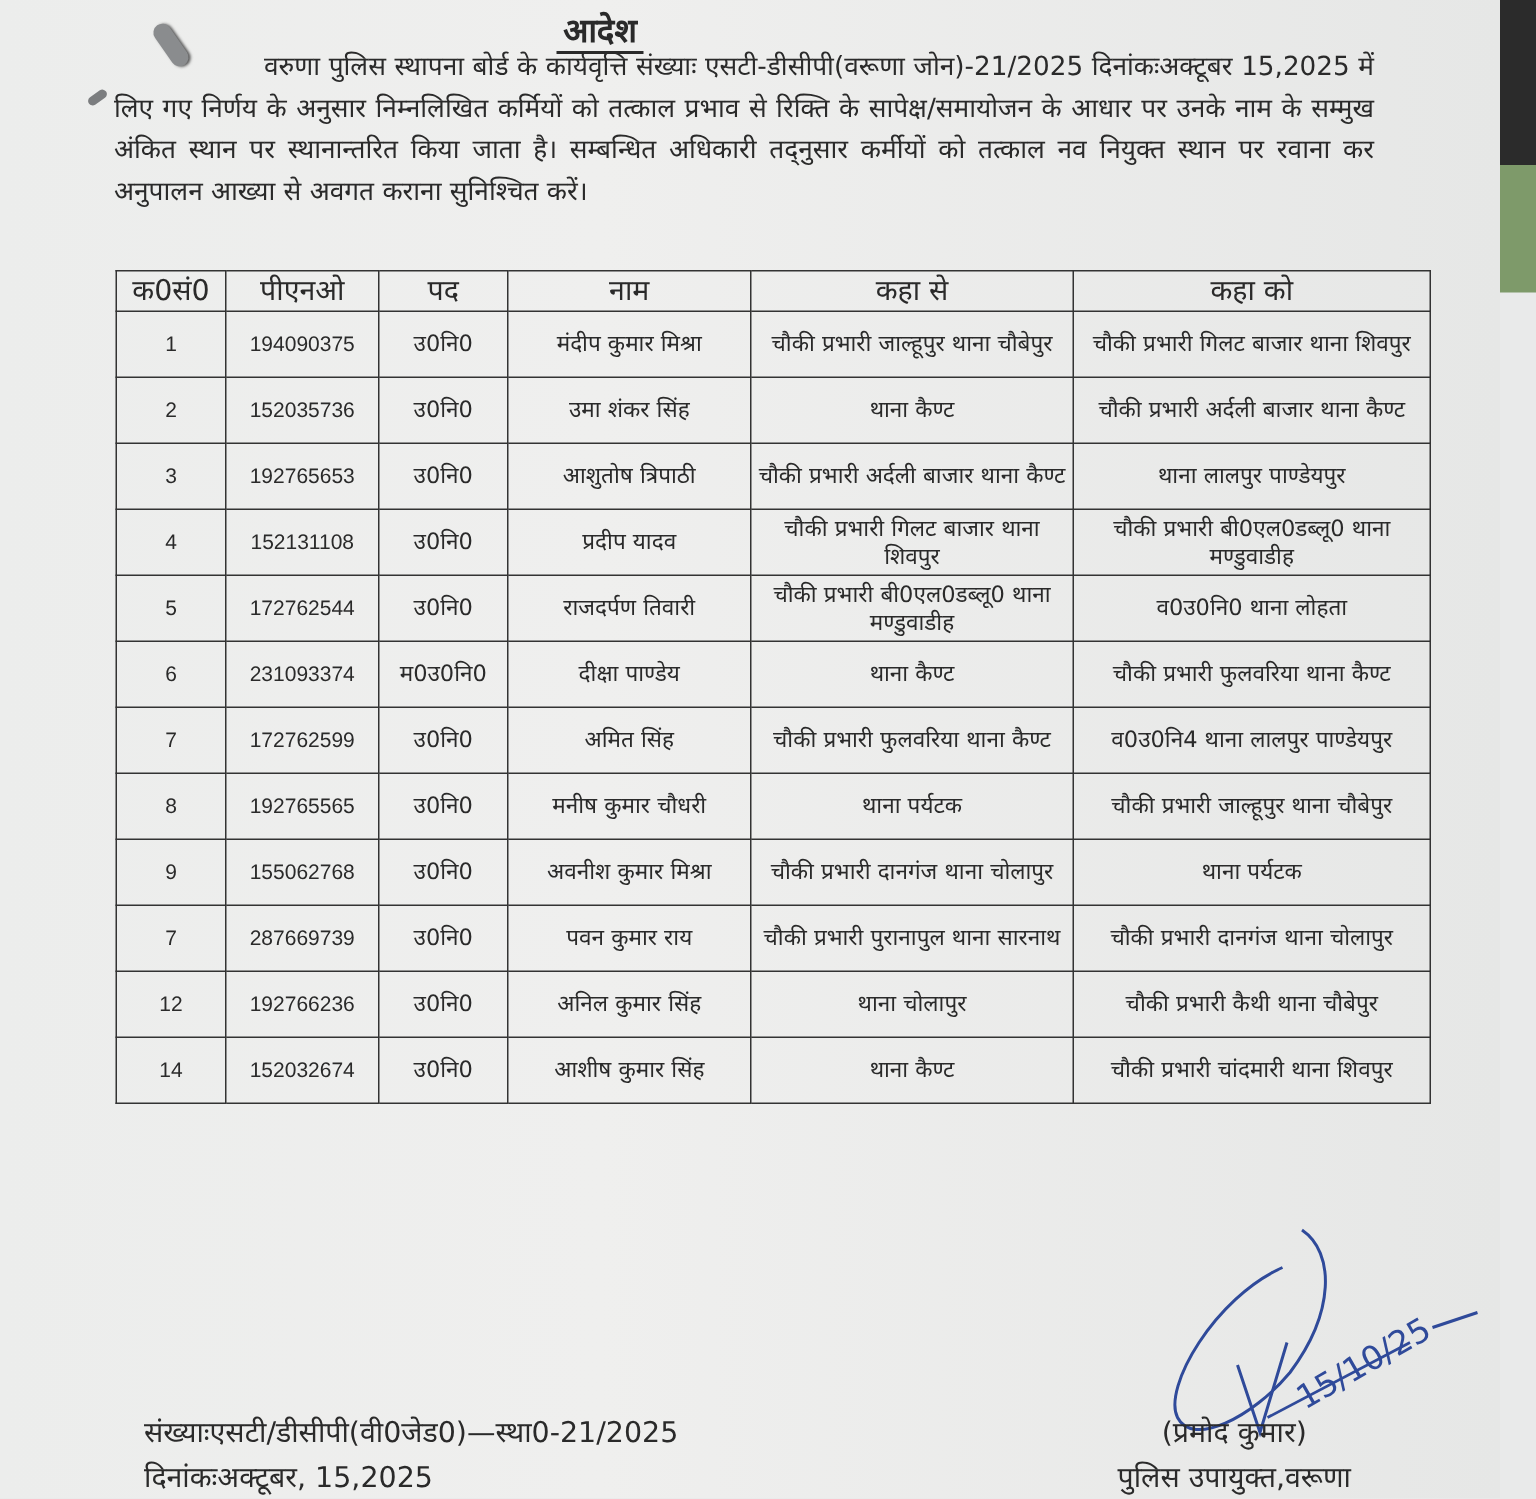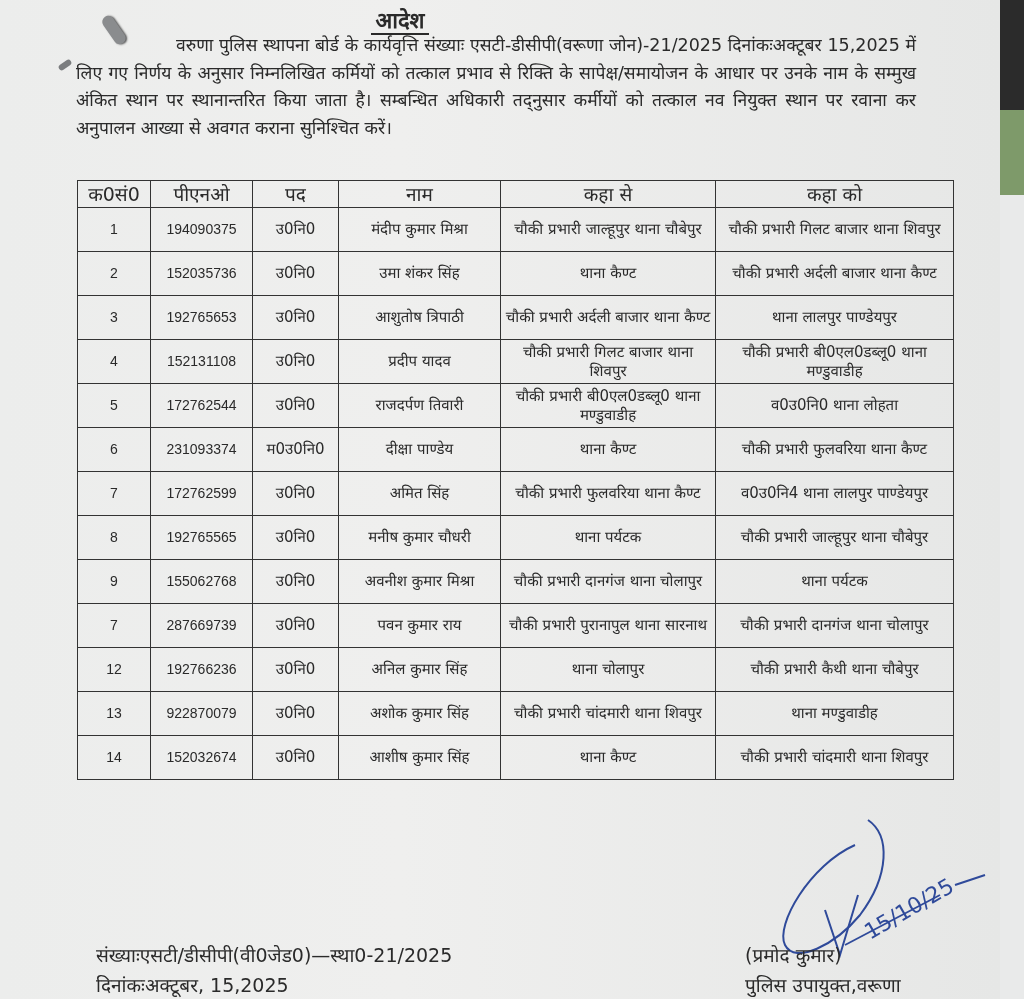--- a/index.html
+++ b/index.html
@@ -35,21 +35,21 @@
     border:1.5px solid #333; text-align:center; vertical-align:middle;
     padding:1px 4px; line-height:19px;
   }
   table.grid th { height:24px; font-weight:normal; font-size:19px; }
   table.grid td { height:41px; }
   td.num { font-family:"Liberation Sans", sans-serif; font-size:14px; }
   .footer-left {
     position:absolute; left:76px; top:940px; font-size:19px; line-height:30px;margin-left:20px;
   }
   .footer-right {
-    position:absolute; left:745px; top:940px; font-size:19px; line-height:30px; text-align:left;
+    position:absolute; left:745px; top:940px; font-size:19px; line-height:30px; text-align:center;
   }
   .signature { position:absolute; left:740px; top:815px; width:260px; height:150px; }
 </style>
 </head>
 <body>
 
 <div class="bg-dark"></div>
 <div class="bg-green"></div>
 
 <div class="paper">
@@ -166,28 +166,20 @@
         </tr>
         <tr>
           <td class="num">12</td>
           <td class="num">192766236</td>
           <td>उ0नि0</td>
           <td>अनिल कुमार सिंह</td>
           <td>थाना चोलापुर</td>
           <td>चौकी प्रभारी कैथी थाना चौबेपुर</td>
         </tr>
         <tr>
-          <td class="num">13</td>
-          <td class="num">922870079</td>
-          <td>उ0नि0</td>
-          <td>अशोक कुमार सिंह</td>
-          <td>चौकी प्रभारी चांदमारी थाना शिवपुर</td>
-          <td>थाना मण्डुवाडीह</td>
-        </tr>
-        <tr>
           <td class="num">14</td>
           <td class="num">152032674</td>
           <td>उ0नि0</td>
           <td>आशीष कुमार सिंह</td>
           <td>थाना कैण्ट</td>
           <td>चौकी प्रभारी चांदमारी थाना शिवपुर</td>
         </tr>
       </tbody>
   </table>
 

